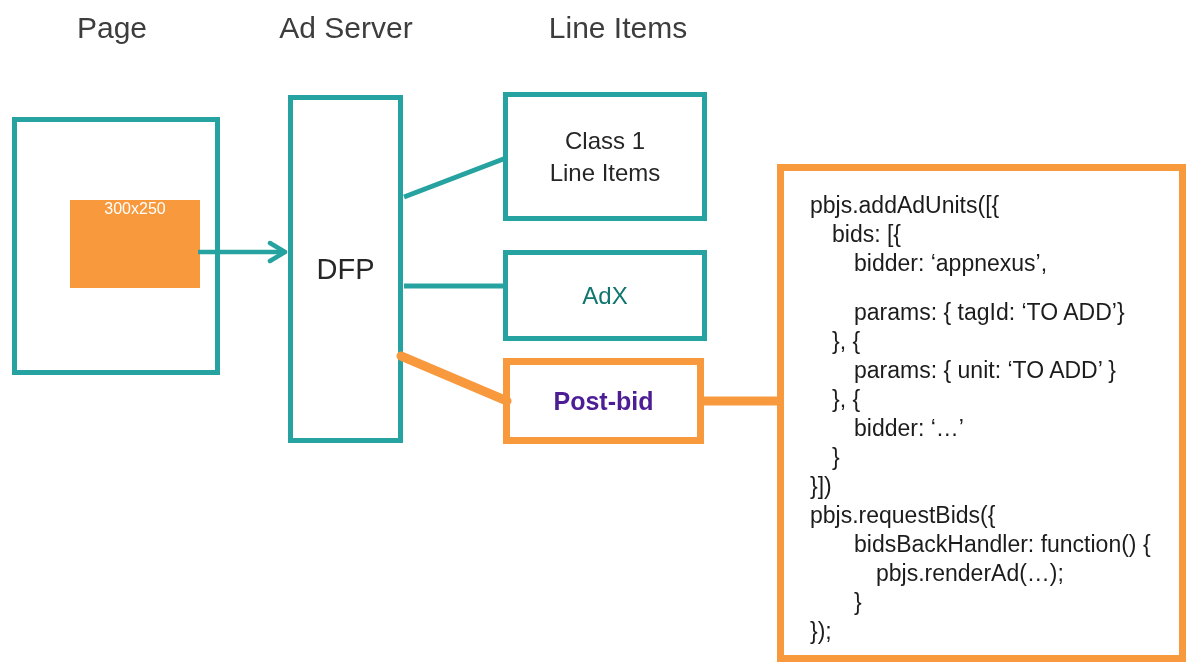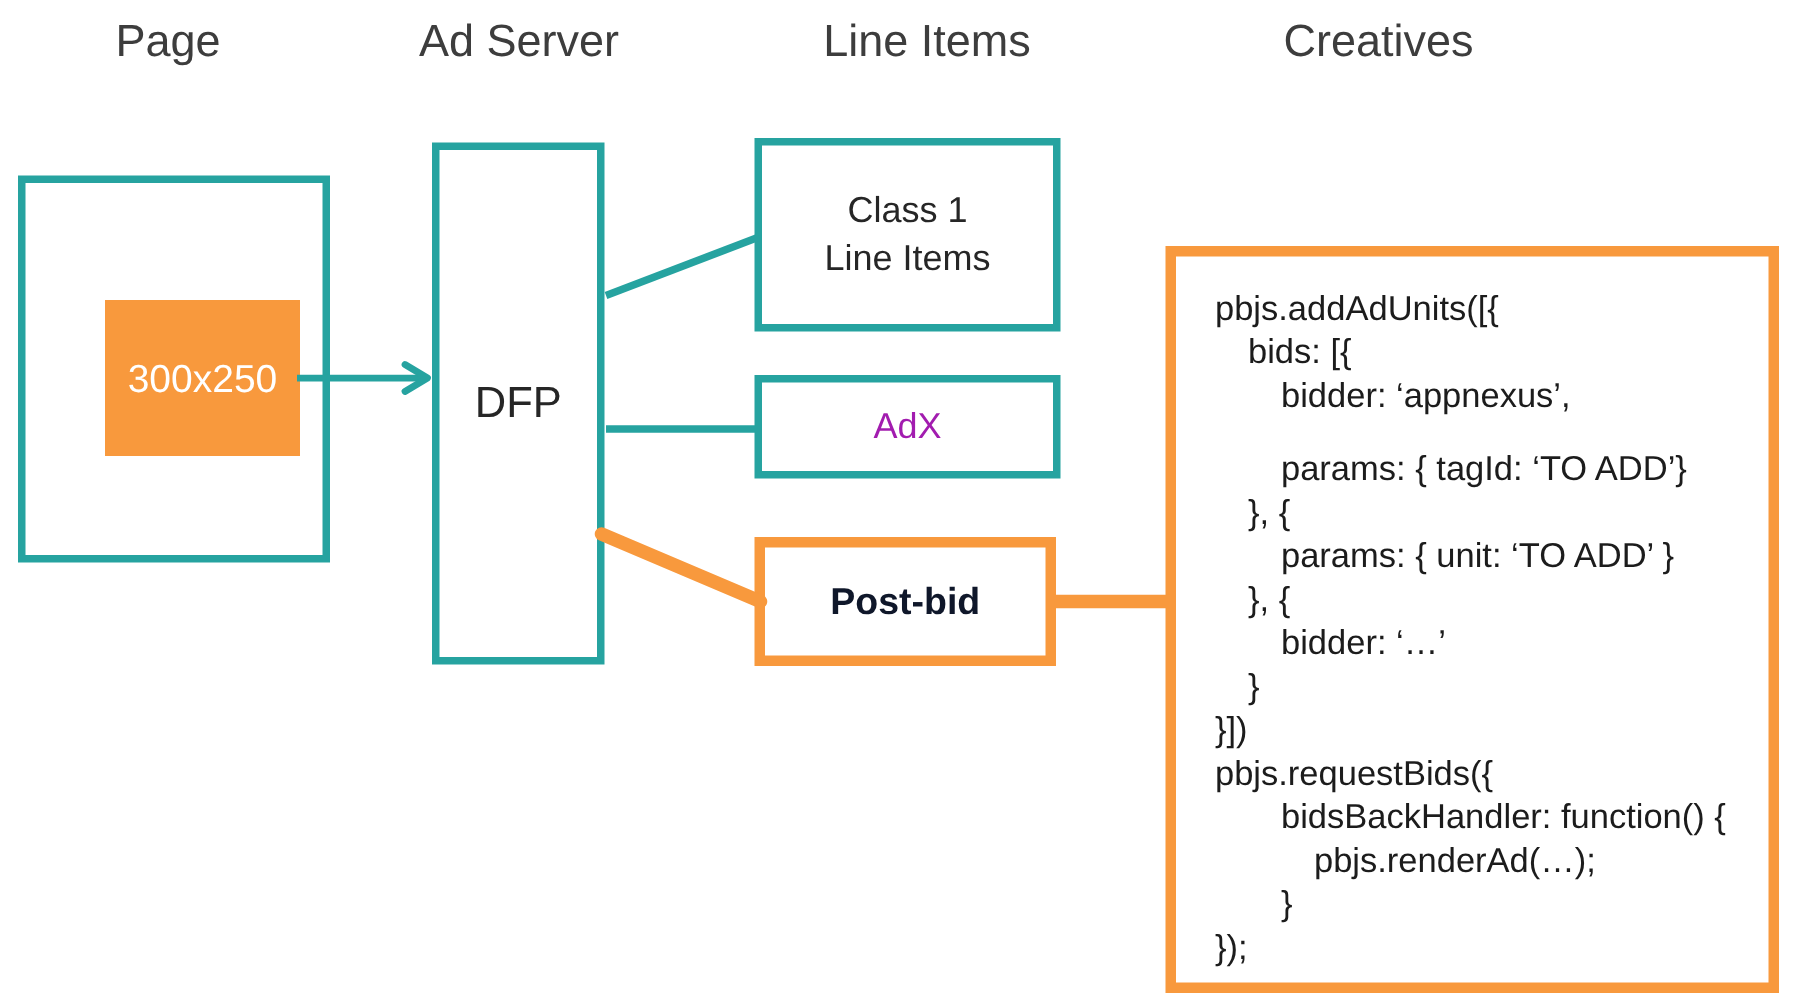--- a/index.html
+++ b/index.html
@@ -22,43 +22,43 @@
   .hdr-adserver{left:236px;}
   .hdr-lineitems{left:508px;}
   .hdr-creatives{left:809px;}
 
   .box{position:absolute;background:#fff;box-sizing:border-box;}
   .teal-border{border:5px solid var(--teal);}
   .orange-border{border:7px solid var(--orange);}
 
   .page-box{left:12px;top:117px;width:208px;height:258px;}
   .slot-box{
-    left:70px;top:200px;width:130px;height:104px;background:var(--orange);
-    display:flex;align-items:center;justify-content:center;
-    color:var(--slot_label_text);font-size:26px;
+    left:70px;top:200px;width:130px;height:88px;background:var(--orange);
+    display:flex;align-items:flex-start;justify-content:center;
+    color:var(--slot_label_text);font-size:16px;
   }
   .dfp-box{
     left:288px;top:95px;width:115px;height:348px;
     display:flex;align-items:center;justify-content:center;
     font-size:29px;color:#262626;
   }
   .class1-box{
     left:503px;top:92px;width:204px;height:129px;
     display:flex;flex-direction:column;align-items:center;justify-content:center;
     font-size:24px;line-height:32px;color:#262626;text-align:center;
   }
   .adx-box{
-    left:503px;top:250px;width:204px;height:69px;
+    left:503px;top:250px;width:204px;height:91px;
     display:flex;align-items:center;justify-content:center;
-    font-size:24px;color:#a21caf;
+    font-size:24px;color:#0f766e;
   }
   .postbid-box{
     left:503px;top:358px;width:201px;height:86px;
     display:flex;align-items:center;justify-content:center;
-    font-size:25px;font-weight:700;color:#0f172a;
+    font-size:25px;font-weight:700;color:#4c1d95;
   }
   .creatives-box{
     left:777px;top:164px;width:409px;height:498px;
     padding:20px 6px 0 26px;
   }
   .code-line{
     font-size:23px;line-height:29px;color:var(--code_text);white-space:pre;
   }
   .code-line .bold{font-weight:400;}
 
@@ -67,21 +67,20 @@
   .orange-stroke{stroke:var(--orange);fill:none;}
 </style>
 </head>
 <body>
 
 <div class="canvas">
 
   <div class="col-header hdr-page">Page</div>
   <div class="col-header hdr-adserver">Ad Server</div>
   <div class="col-header hdr-lineitems">Line Items</div>
-  <div class="col-header hdr-creatives">Creatives</div>
 
   <div class="box teal-border page-box"></div>
 
   <div class="box slot-box">
     <span>300x250</span>
   </div>
 
   <div class="box teal-border dfp-box">
     <span>DFP</span>
   </div>

